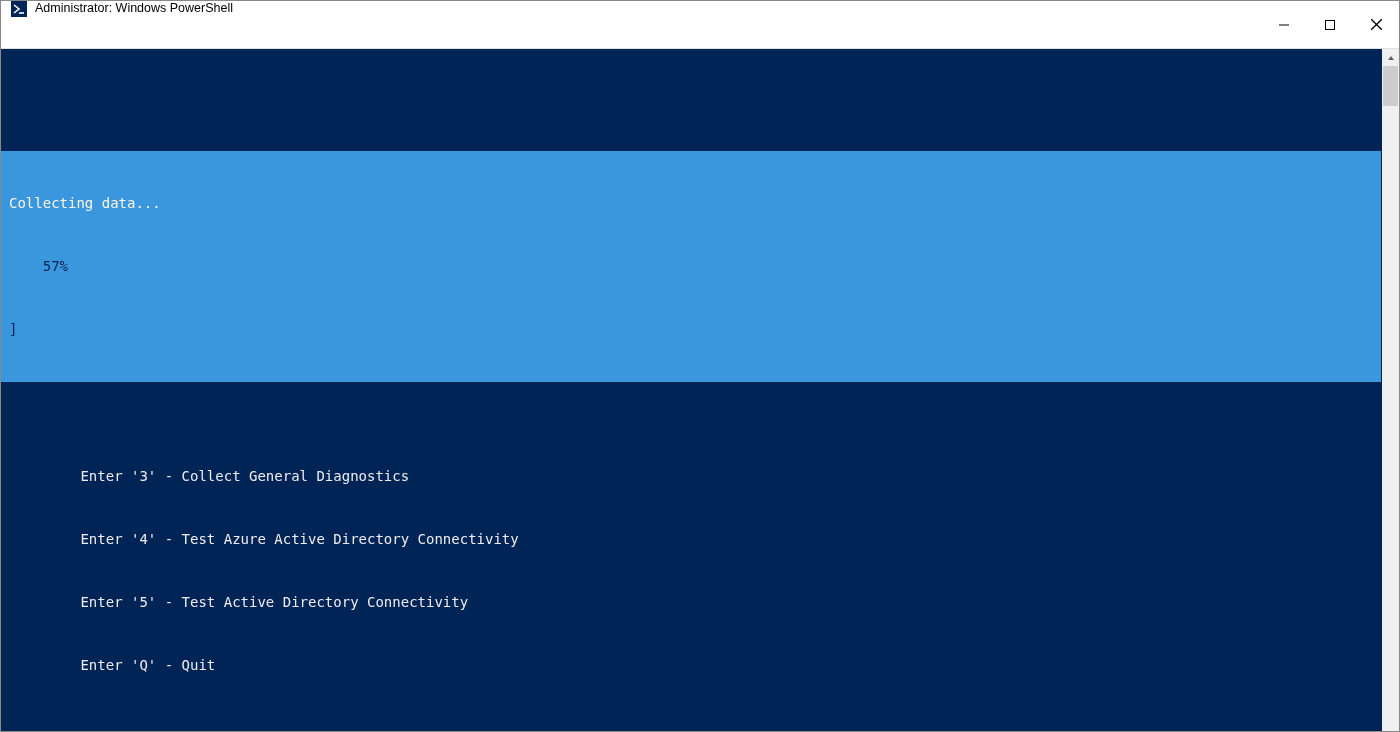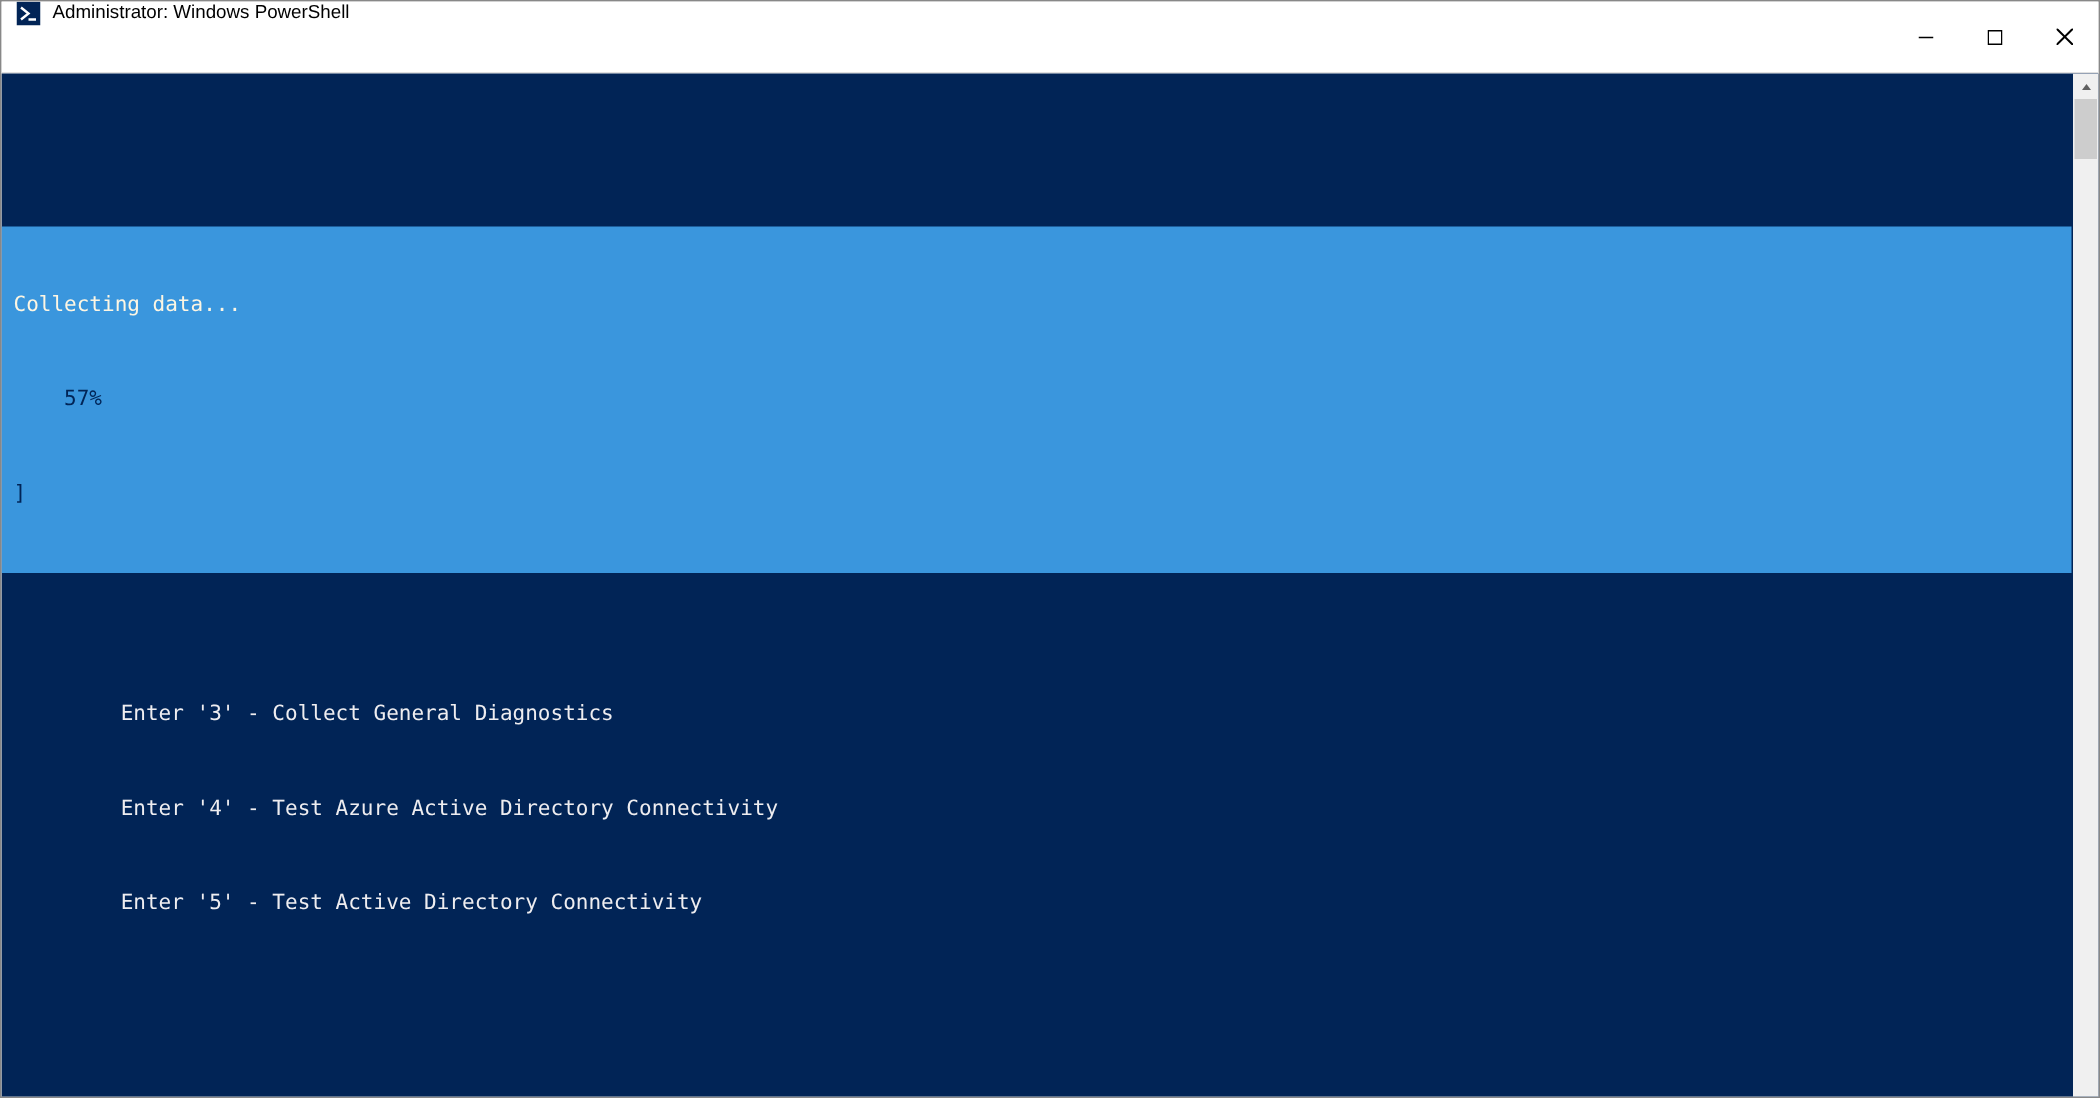--- a/index.html
+++ b/index.html
@@ -152,20 +152,21 @@
   <div class="console-content">
     <div class="progress-block">
       <div class="progress-title">Collecting data...</div>
       <div class="progress-percent">    57%</div>
       <div class="progress-bar"><span>]</span></div>
     </div>
     <div class="menu-lines">
       <div class="menu-line">        Enter '3' - Collect General Diagnostics</div>
       <div class="menu-line">        Enter '4' - Test Azure Active Directory Connectivity</div>
       <div class="menu-line">        Enter '5' - Test Active Directory Connectivity</div>
+      <div class="menu-line">        Enter 'Q' - Quit</div>
       
       
       
       
       
       
     </div>
   </div>
   <div class="scrollbar">
     <div class="scroll-arrow">

